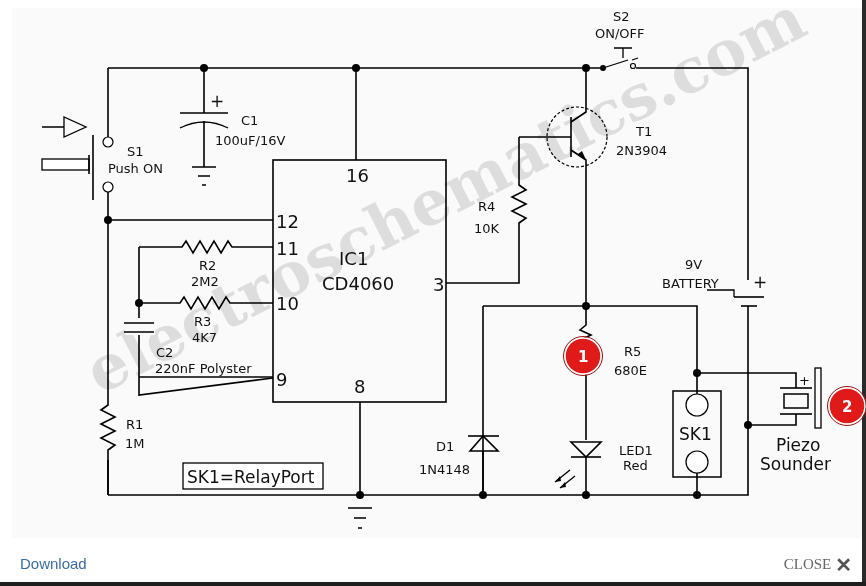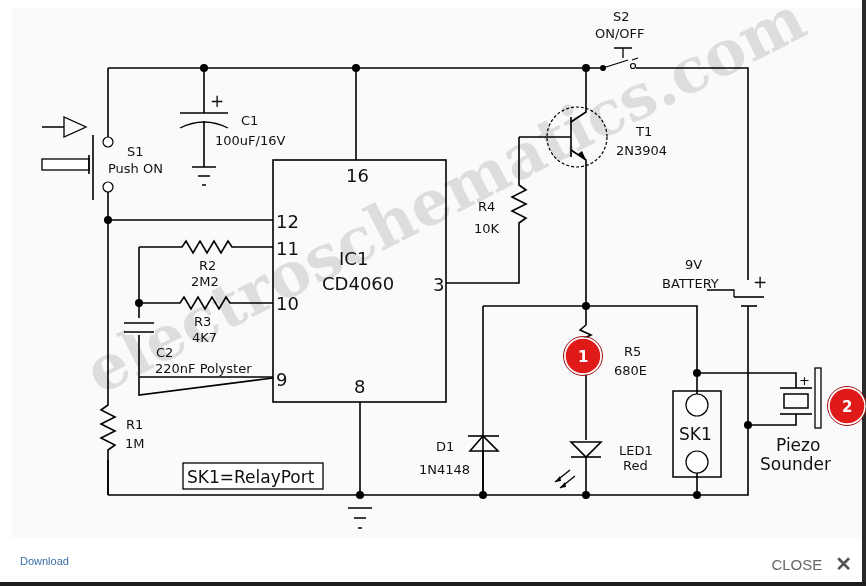--- a/index.html
+++ b/index.html
@@ -11,22 +11,22 @@
   .thin { stroke:#000; stroke-width:1.3; fill:none; }
   .lbl { font-family:"DejaVu Sans", sans-serif; font-size:13px; fill:#111; }
   .pin { font-family:"DejaVu Sans", sans-serif; font-size:18px; fill:#111; }
   .ic { font-family:"DejaVu Sans", sans-serif; font-size:18px; fill:#111; }
   .big { font-family:"DejaVu Sans", sans-serif; font-size:17px; fill:#111; }
   .wm { font-family:"DejaVu Serif", serif; font-weight:bold; font-size:62px; fill:#d9d9d9; opacity:0.85; }
   .dot { fill:#000; }
   .marker-circle { fill:#e01919; stroke:#ffffff; stroke-width:1.5; }
   .marker-ring { fill:none; stroke:#9e1010; stroke-width:1; }
   .marker-text { font-family:"DejaVu Sans", sans-serif; font-weight:bold; font-size:15px; fill:#fff; }
-  .download { position:absolute; left:20px; top:555px; font-size:11px; color:#3a6ea5; text-decoration:none; cursor:pointer; }
-  .close { position:absolute; right:14px; top:556px; font-size:15px; color:#666; cursor:pointer; display:flex; align-items:flex-start; gap:13px; }
+  .download { position:absolute; left:20px; top:555px; font-size:15px; color:#3a6ea5; text-decoration:none; cursor:pointer; }
+  .close { position:absolute; right:14px; top:556px; font-size:15px; color:#666; cursor:pointer; display:flex; align-items:flex-end; gap:4px;font-family:Liberation Serif, serif; }
   .close .x { font-size:20px; font-weight:bold; color:#555; line-height:16px; }
   .bottom-strip { position:absolute; left:0; top:582px; width:866px; height:4px; background:#1e1e1e; }
 </style>
 </head>
 <body>
 
 <div class="lightbox">
   <div class="image-area"></div>
 </div>
 

